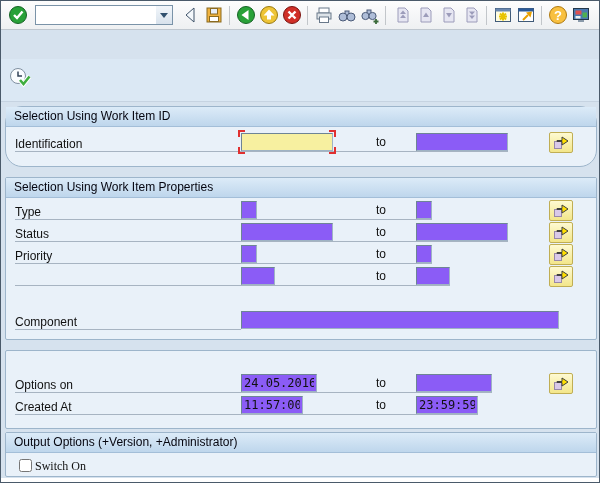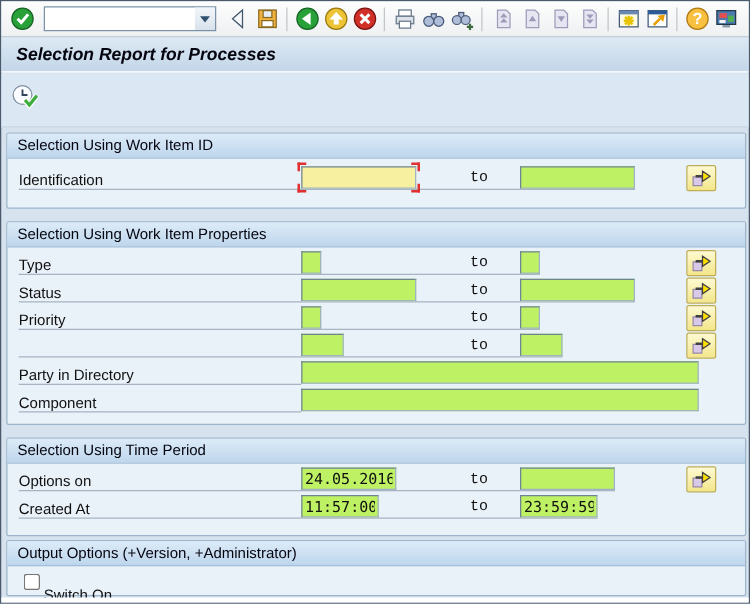--- a/index.html
+++ b/index.html
@@ -33,40 +33,40 @@
   
   .appband{position:absolute;left:0;top:58px;right:0;height:42px;background:#dbe8f4;border-bottom:1px solid #c6d3e1;}
   .exec{position:absolute;left:6px;top:6px;width:26px;height:26px;display:flex;align-items:center;justify-content:center;}
   
   .frame{position:absolute;left:4px;width:592px;background:#e9f1f9;border:1px solid #9db5cb;border-radius:2px;box-sizing:border-box;}
   .fhead{height:19px;background:linear-gradient(#dcebf8,#bed6ec);border-bottom:1px solid #a3bed8;
     line-height:18px;padding-left:8px;font-size:12px;color:#05050f;}
   .row{position:absolute;left:0;right:0;height:22px;}
   .lbl{position:absolute;left:9px;top:5px;white-space:nowrap;}
   .leader{position:absolute;left:9px;top:19px;height:1px;background:#a7b4c2;}
-  .to{position:absolute;left:370px;top:3px;font-family:Liberation Mono, monospace;}
-  .fld{position:absolute;top:1px;height:18px;box-sizing:border-box;background:#bef264;
+  .to{position:absolute;left:370px;top:3px;}
+  .fld{position:absolute;top:1px;height:18px;box-sizing:border-box;background:#8b5cf6;
     border:1px solid;border-color:#6e8495 #9fb3c4 #9fb3c4 #6e8495;
     font:12px "DejaVu Sans Mono",monospace;padding:0 2px;color:#111;}
   .at-f1{left:235px}.at-f2{left:410px}
   .w-xs{width:16px}.w-s{width:34px}.w-std{width:92px}.w-d{width:76px}.w-t{width:62px}.w-xl{width:318px}
   .fld.focused{background:#f7f0a0;position:static;display:block;}
   .focus-wrap{position:absolute;left:235px;top:1px;width:92px;height:18px;}
   .focus-wrap:before,.focus-wrap:after,.corners:before,.corners:after{
     content:"";position:absolute;width:5px;height:5px;border:0 solid #e03030;}
   .focus-wrap:before{left:-3px;top:-3px;border-left-width:2px;border-top-width:2px;}
   .focus-wrap:after{right:-3px;top:-3px;border-right-width:2px;border-top-width:2px;}
   .corners:before{left:-3px;bottom:-3px;border-left-width:2px;border-bottom-width:2px;}
   .corners:after{right:-3px;bottom:-3px;border-right-width:2px;border-bottom-width:2px;}
   .corners{position:absolute;left:0;top:0;right:0;bottom:0;pointer-events:none;}
   .mbtn{position:absolute;left:543px;top:0;width:24px;height:21px;box-sizing:border-box;
     background:linear-gradient(#fefad2,#f3e68a);border:1px solid #c0ae54;border-radius:2px;
     display:flex;align-items:center;justify-content:center;padding:0;cursor:default;}
   .cbx{position:absolute;left:13px;top:4px;width:13px;height:13px;margin:0;}
-  .cbx-lbl{position:absolute;left:29px;top:14px;}
+  .cbx-lbl{position:absolute;left:29px;top:4px;font-family:Liberation Serif, serif;}
   .bottom-strip{position:absolute;left:0;right:0;top:477px;height:5px;background:#fff;}
 </style>
 </head>
 <body>
 
 <div id="screen">
 
   <div class="toolbar">
     <div class="tbtn">
       <svg width="22" height="22" viewBox="0 0 22 22">
@@ -191,34 +191,33 @@
       <svg width="22" height="22" viewBox="0 0 22 22">
           <rect x="3.5" y="4.5" width="15" height="11" fill="#4a7ab0" stroke="#23374a"></rect>
           <rect x="5.5" y="6.5" width="6" height="4" fill="#e05050"></rect>
           <rect x="12.5" y="8.5" width="4.5" height="5" fill="#50b050"></rect>
           <rect x="5.5" y="12" width="5" height="2.5" fill="#f0f0f0"></rect>
           <rect x="8" y="16" width="6" height="2" fill="#8a9aaa"></rect>
         </svg>
     </div>
   </div>
 
-  <div class="titlebar">Selection Report for Processes</div>
 
   <div class="appband">
     <div class="exec">
       <svg width="24" height="24" viewBox="0 0 24 24">
           <circle cx="10" cy="10" r="7.5" fill="#fafcff" stroke="#8090a0"></circle>
           <path d="M10 5.5 V10 H14" stroke="#33435a" stroke-width="1.5" fill="none"></path>
           <path d="M12 14 l3.5 4 l6 -7.5" stroke="#fff" stroke-width="4.5" fill="none"></path>
           <path d="M12 14 l3.5 4 l6 -7.5" stroke="#3fae3f" stroke-width="2.6" fill="none"></path>
         </svg>
     </div>
   </div>
 
-  <div class="frame" style="top:105px;height:61px;">
+  <div class="frame" style="top:105px;height:61px;border-radius:17px;">
     <div class="fhead">Selection Using Work Item ID</div>
     <div class="row" style="top:25px">
       <span class="leader" style="width:493px"></span>
       <span class="lbl">Identification</span>
       <span class="focus-wrap">
         <input class="fld focused" style="width: 92px;" value="">
         <i class="corners"></i>
       </span>
       <span class="to">to</span>
       <input class="fld at-f2 w-std" value="" style="">
@@ -282,35 +281,29 @@
       <span class="to">to</span>
       <input class="fld at-f2 w-s" value="" style="">
       <button class="mbtn">
         <svg width="16" height="15" viewBox="0 0 16 15">
             <rect x="1.5" y="6.5" width="7" height="7" fill="#d9c9e9" stroke="#9888a8"></rect>
             <path d="M3 8.5 h5 V5 l6 4 -6 4 V9.5 H3 z" fill="#ffdf00" stroke="#404040" transform="translate(1,-3)"></path>
           </svg>
       </button>
     </div>
 
-    <div class="row" style="top:110px">
-      <span class="leader" style="width:226px"></span>
-      <span class="lbl">Party in Directory</span>
-      <input class="fld at-f1 w-xl" value="" style="">
-    </div>
 
     <div class="row" style="top:132px">
       <span class="leader" style="width:226px"></span>
       <span class="lbl">Component</span>
       <input class="fld at-f1 w-xl" value="" style="">
     </div>
   </div>
 
   <div class="frame" style="top:349px;height:79px;">
-    <div class="fhead">Selection Using Time Period</div>
 
     <div class="row" style="top:22px">
       <span class="leader" style="width:477px"></span>
       <span class="lbl">Options on</span>
       <input class="fld at-f1 w-d" value="24.05.2016" style="">
       <span class="to">to</span>
       <input class="fld at-f2 w-d" value="" style="">
       <button class="mbtn">
         <svg width="16" height="15" viewBox="0 0 16 15">
             <rect x="1.5" y="6.5" width="7" height="7" fill="#d9c9e9" stroke="#9888a8"></rect>

